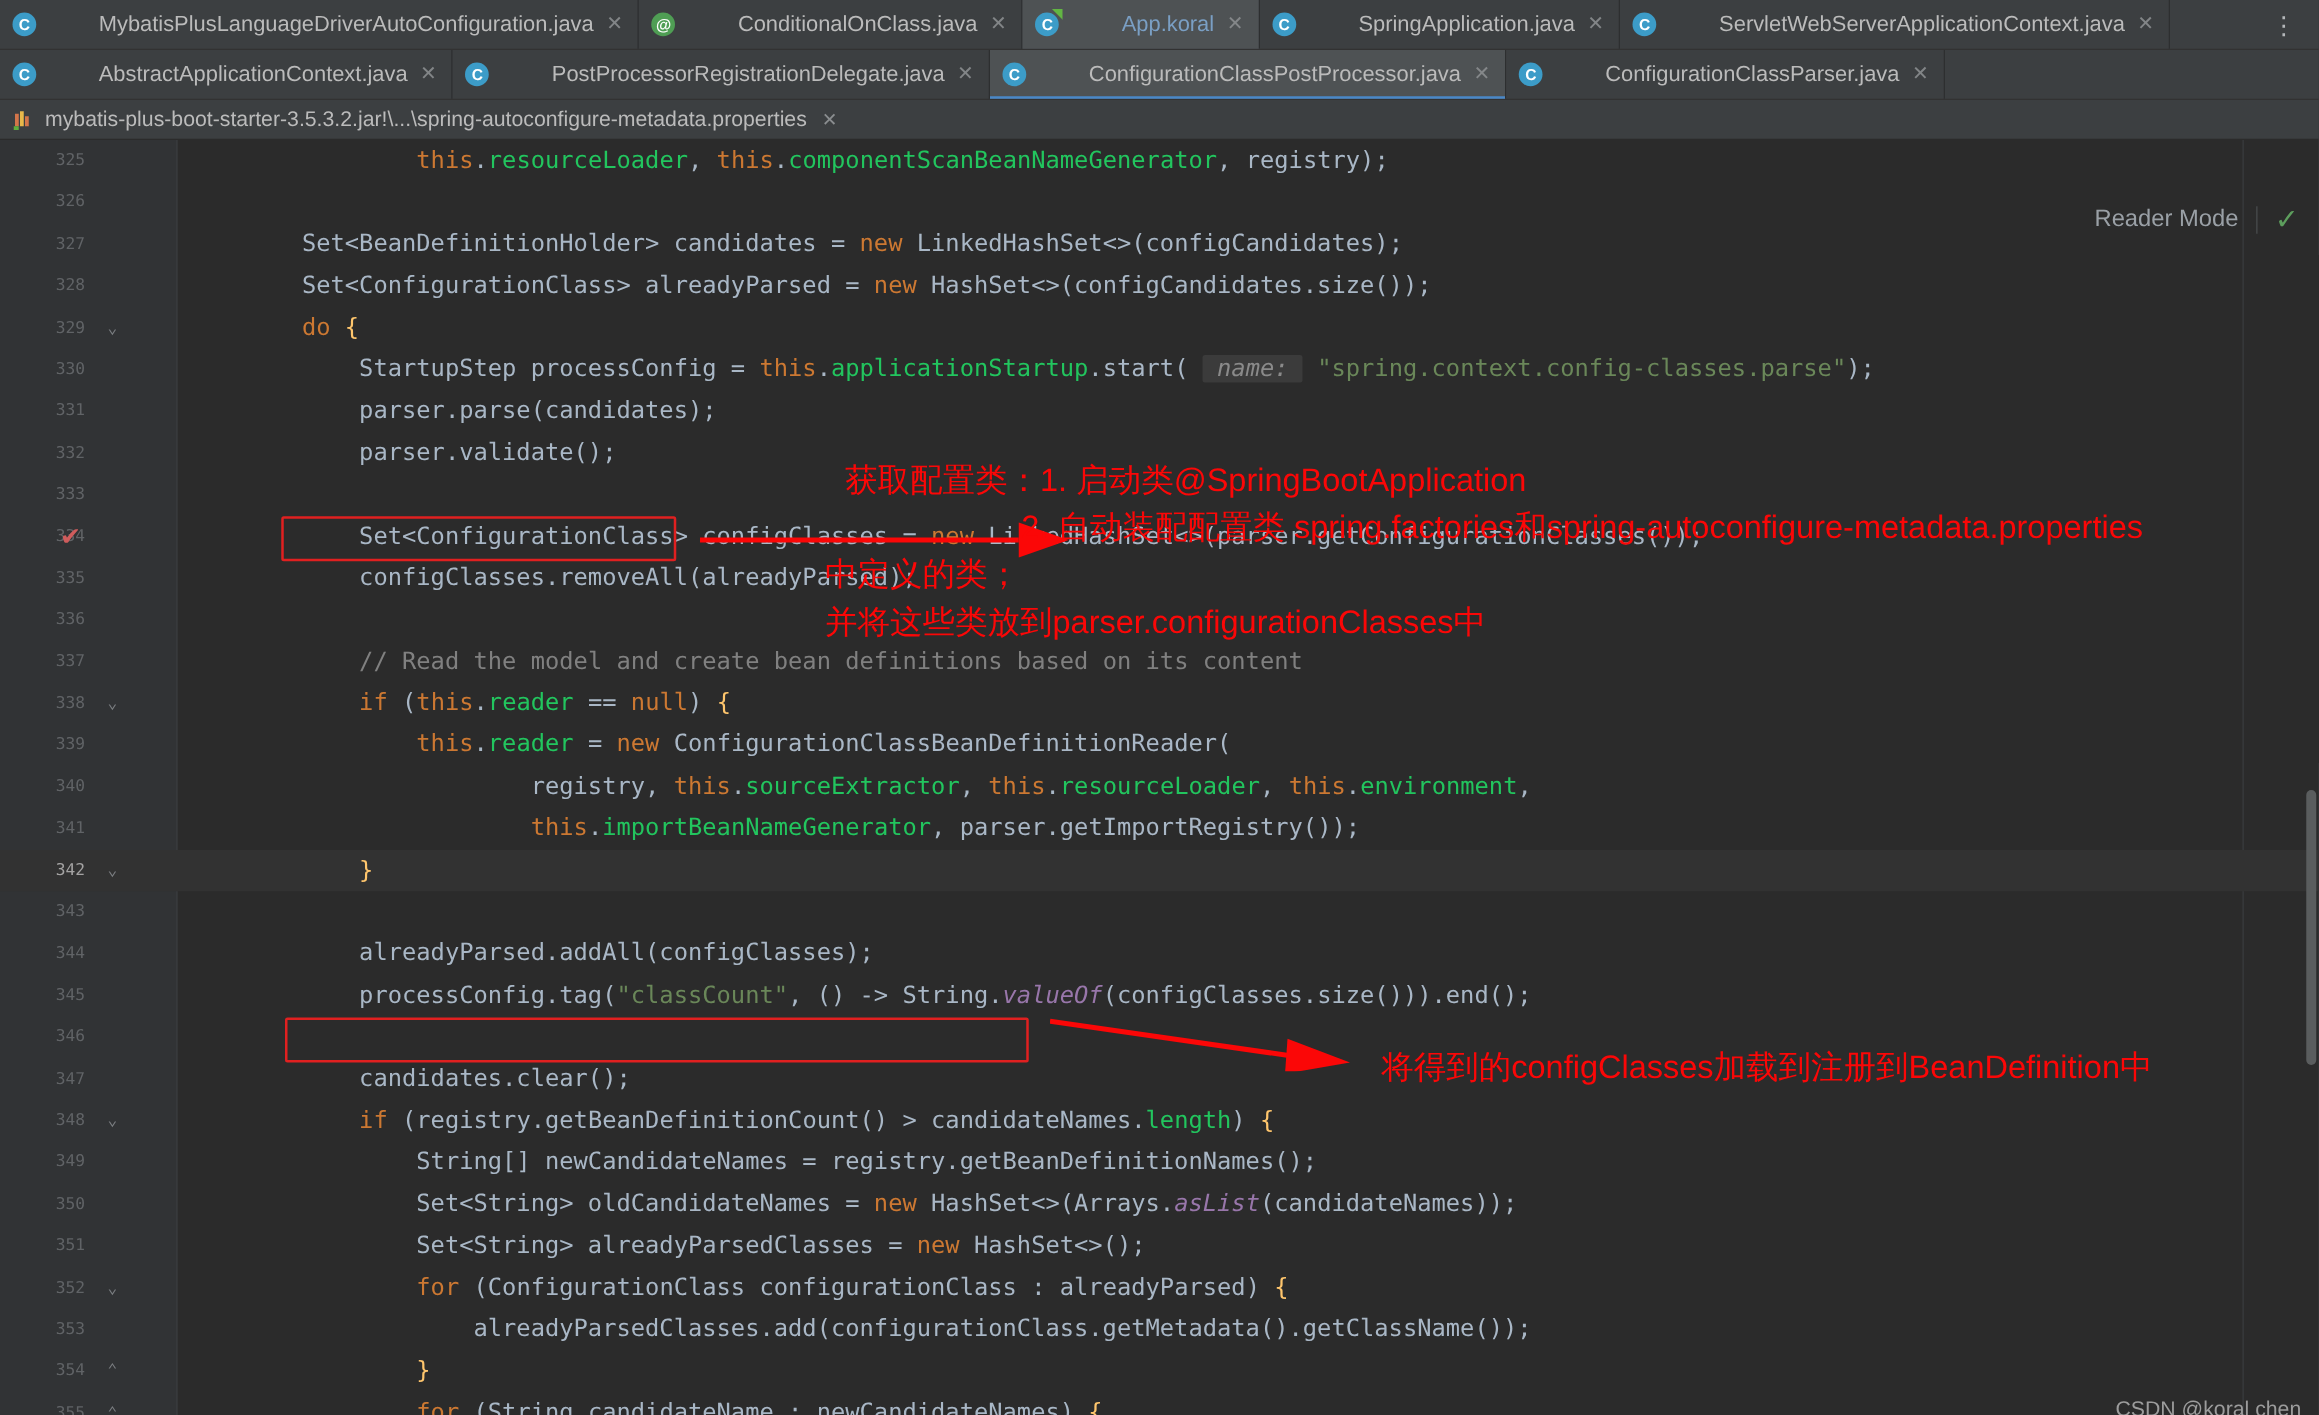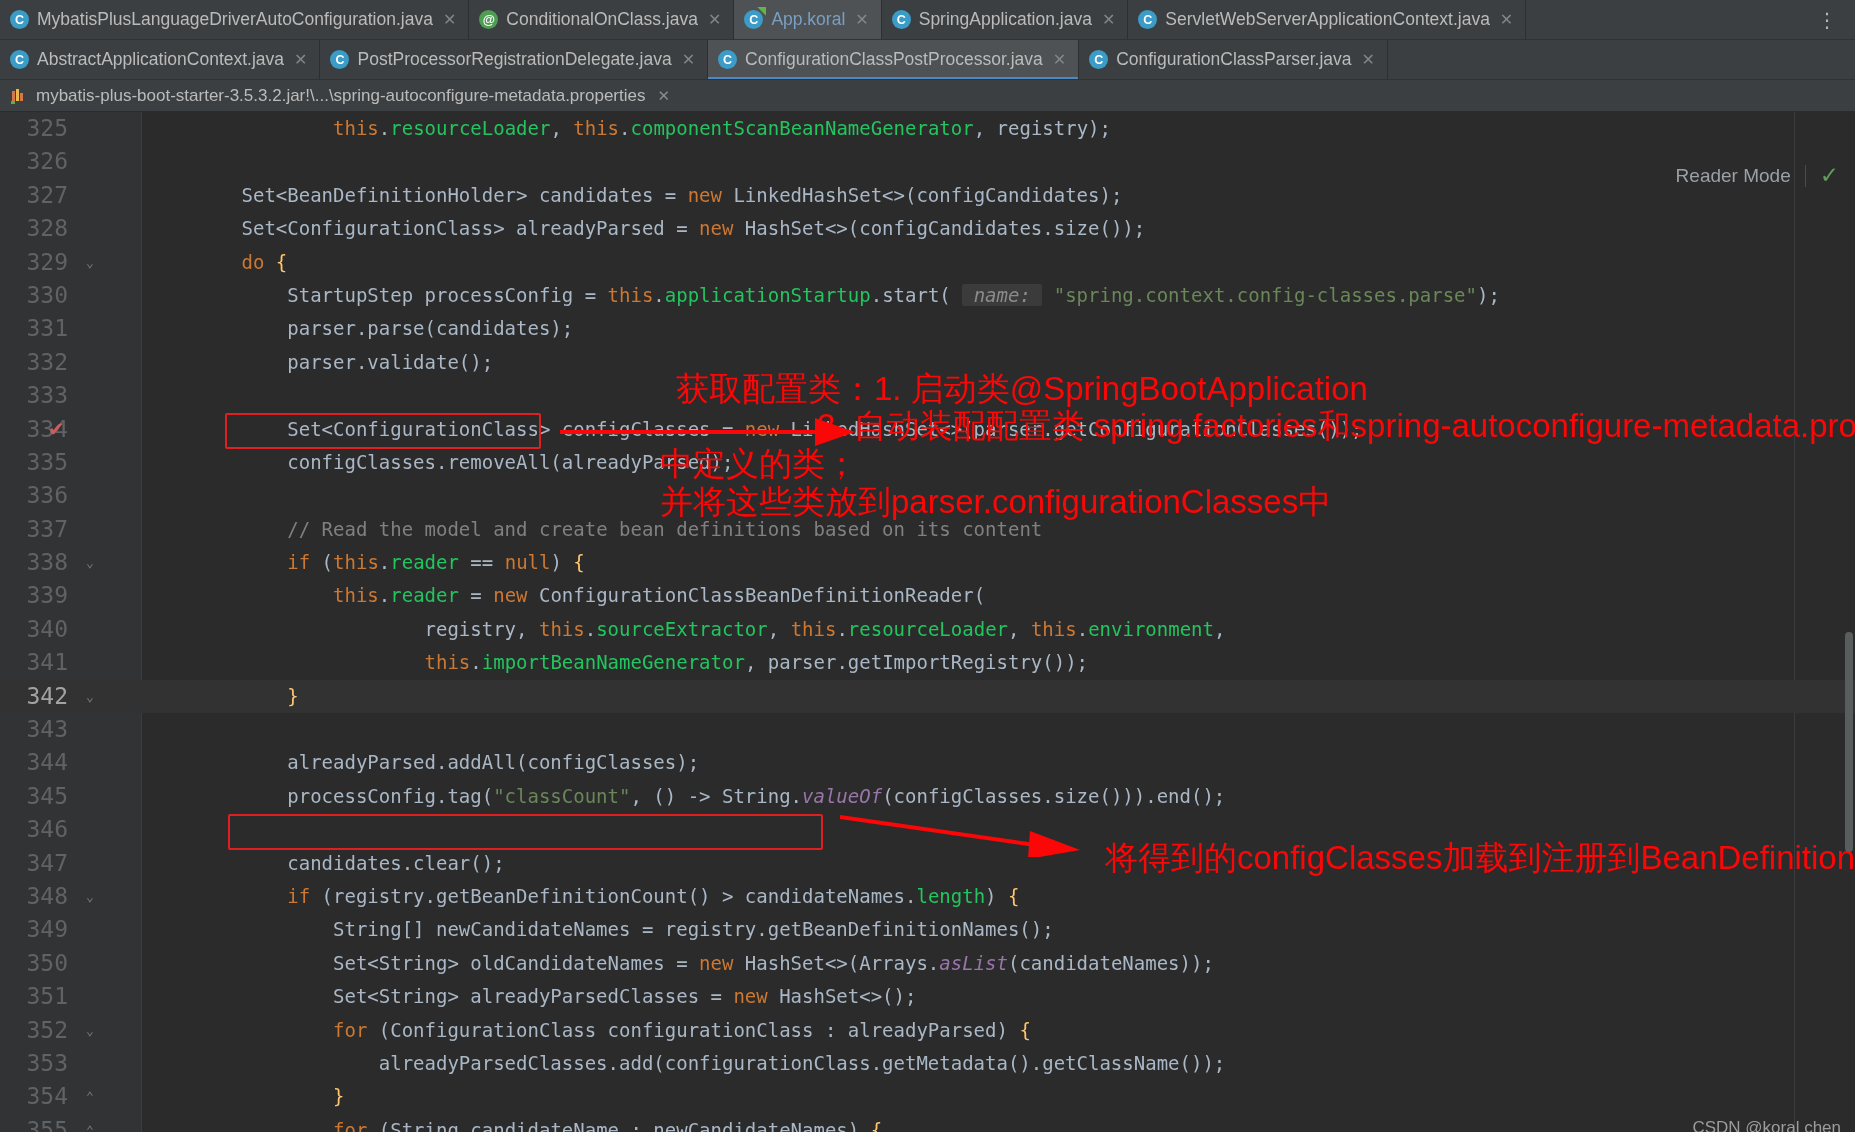--- a/index.html
+++ b/index.html
@@ -25,21 +25,21 @@
     padding: 0 12px 0 10px;
     height: 100%;
     border-right: 1px solid #2d2f30;
     color: #b4b7ba;
     font-size: 17.5px;
     white-space: nowrap;
     font-family: "Liberation Sans", sans-serif;
   }
   .tab.active { background: #4e5254; }
   .tab.sel-underline { background: #4e5254; box-shadow: inset 0 -2px 0 #4a88c7; }
-  .tab .label { color: #bbbbbb; }
+  .tab .label { color: #bbbbbb; margin-left: 42px; }
   .tab.active .label { color: #d7d7d7; }
   .tab.app .label { color: #7a9fc4; }
   .tab .x {
     color: #8a8d8f; font-size: 16px; line-height: 1;
     margin-left: 2px; opacity: .9;
   }
   .tabicon {
     width: 19px; height: 19px; border-radius: 50%;
     display: inline-flex; align-items: center; justify-content: center;
     font-size: 12.5px; font-weight: bold; color: #fff; flex: 0 0 auto;
@@ -93,21 +93,21 @@
     font-family: "DejaVu Sans Mono", monospace;
     font-size: 19px;
     line-height: 33.4px;
   }
   .line {
     position: relative; height: 33.4px; white-space: pre;
     display: flex; align-items: center;
   }
   .lnum {
     position: absolute; left: 0; width: 68px; text-align: right;
-    color: #606366; font-size: 23px;
+    color: #606366; font-size: 13px;
     font-family: "DejaVu Sans Mono", monospace;
   }
   .lnum.cur { color: #a4a3a3; }
   .code { position: absolute; left: 150px; color: #a9b7c6; }
   .fold {
     position: absolute; left: 82px; width: 16px; text-align: center;
     color: #7a7d80; font-size: 13px;
   }
   .hl-line { background: #323232; }
 
@@ -129,21 +129,21 @@
 
   
   .gmark { position: absolute; font-size: 17px; }
 
   
   .anno {
     position: absolute; color: #fb0707;
     font-family: "Liberation Sans", sans-serif;
     white-space: nowrap; font-size: 25px; line-height: 1.15;
   }
-  .anno.big { font-size: 33px; }
+  .anno.big { font-size: 26px; }
   .arrow-svg { position: absolute; pointer-events: none; }
 
   .readermode {
     position: absolute; right: 0; top: 0;
     display: flex; align-items: center; gap: 14px;
     padding: 10px 16px 0 0;
     color: #9aa0a6; font-size: 19px;
     font-family: "Liberation Sans", sans-serif;
     margin-top: 40px;
   }

